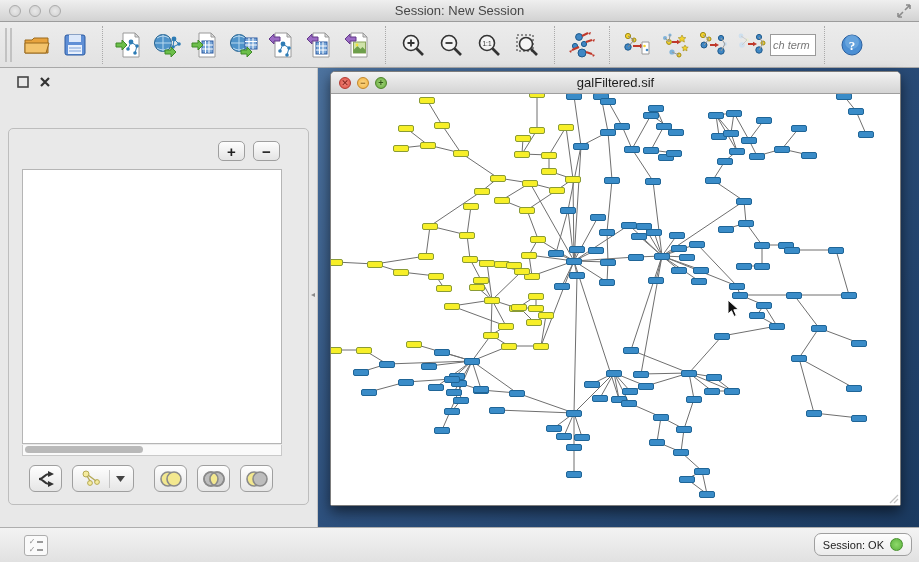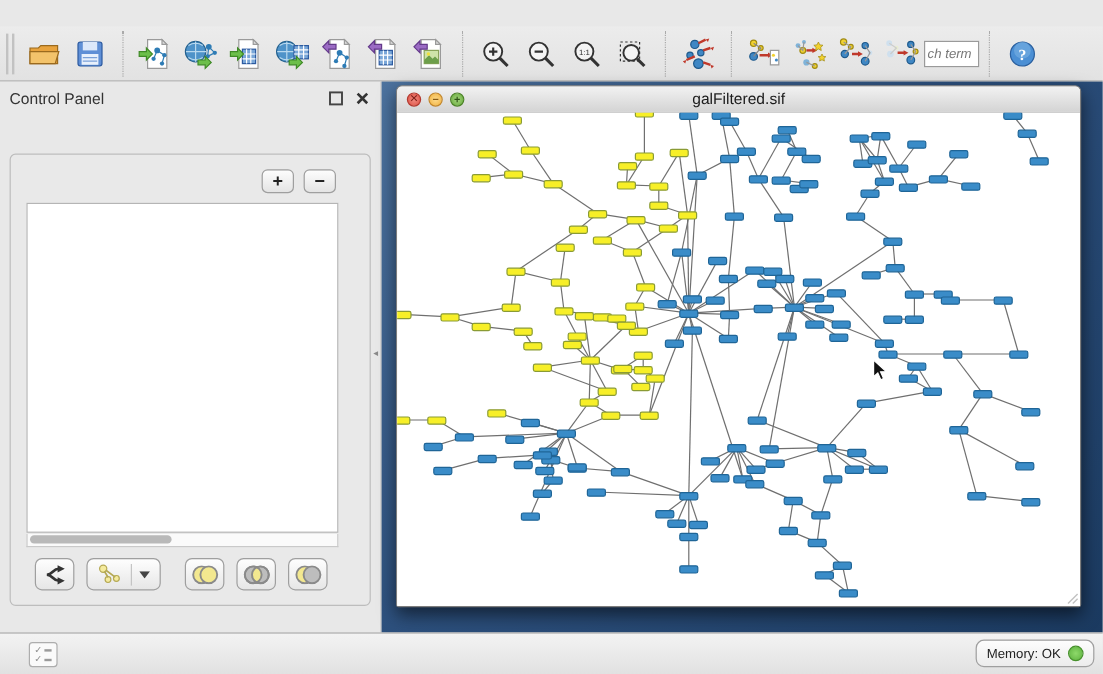--- a/index.html
+++ b/index.html
@@ -95,20 +95,32 @@
   .membtn { position:absolute; right:7px; top:5px; height:23px; padding:0 8px; border:1px solid #9f9f9f;
     border-radius:7px; background:linear-gradient(#fdfdfd,#ececec); display:flex; align-items:center; gap:6px;
     font-size:11px; color:#222; }
   .memdot { width:13px; height:13px; border-radius:50%; background:radial-gradient(#8ed96a,#5cb13e); border:1px solid #47912c; }
 </style>
 </head>
 <body>
 
 <div class="window">
 
+  <div class="titlebar">
+    <div class="traffic">
+      <div class="tl"></div>
+      <div class="tl"></div>
+      <div class="tl"></div>
+    </div>
+    <div class="wtitle">Session: New Session</div>
+    <svg class="fsicon" viewBox="0 0 14 14">
+      <path d="M8 6 L13 1 M13 1 l-4 0 M13 1 l0 4" stroke="#8b8b8b" stroke-width="1.6" fill="none"></path>
+      <path d="M6 8 L1 13 M1 13 l4 0 M1 13 l0-4" stroke="#8b8b8b" stroke-width="1.6" fill="none"></path>
+    </svg>
+  </div>
 
   <div class="toolbar">
     <div class="grip"></div>
     <div class="tbtn">
       <svg viewBox="0 0 30 30">
         <path d="M3 10 L10 10 L12 8 L26 8 L26 23 L3 23 Z" fill="#e8a33d" stroke="#9a6a1e"></path>
         <path d="M3 13 L27 13 L24 23 L3 23 Z" fill="#f3c36b" stroke="#9a6a1e"></path>
       </svg>
     </div>
     <div class="tbtn">
@@ -302,21 +314,20 @@
         <circle cx="13" cy="10" r="7" fill="#7db4e4" opacity=".55"></circle>
         <text x="13" y="18" font-size="13" font-weight="bold" text-anchor="middle" fill="#fff" font-family="Liberation Serif,serif">?</text>
       </svg>
     </div>
   </div>
 
   <div class="main">
 
     <div class="cpanel">
       <div class="cphead">
-        <div class="cptitle">Control Panel</div>
         <svg class="cpicon" viewBox="0 0 14 14">
           <rect x="2" y="2" width="10" height="10" fill="none" stroke="#444" stroke-width="1.6"></rect>
         </svg>
         <svg class="cpicon" viewBox="0 0 14 14">
           <path d="M3 3 L11 11 M11 3 L3 11" stroke="#333" stroke-width="2.2"></path>
         </svg>
       </div>
 
       <div class="cpbody">
         <div class="pmrow">
@@ -796,17 +807,17 @@
       <div class="trow">
           <span class="tick">✓</span>
           <span class="dash"></span>
         </div>
       <div class="trow">
           <span class="tick">✓</span>
           <span class="dash"></span>
         </div>
     </div>
     <div class="membtn">
-      <span>Memory: OK</span>
+      <span>Session: OK</span>
       <div class="memdot"></div>
     </div>
   </div>
 </div>
 
 </body></html>

